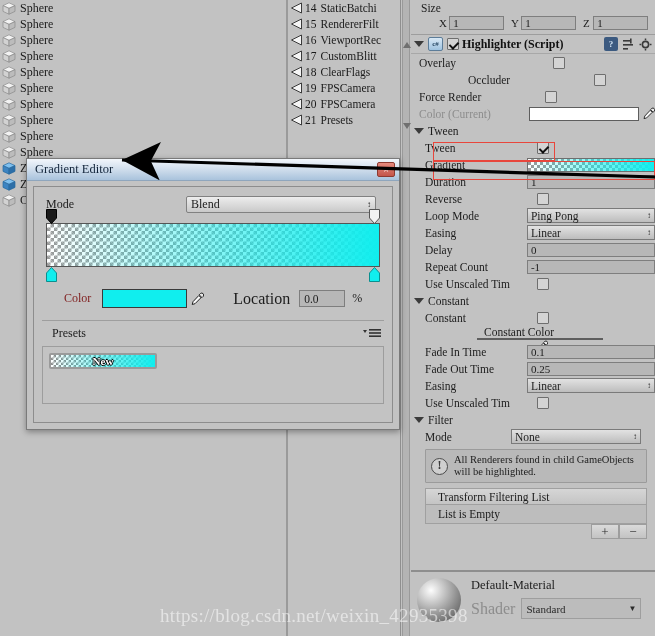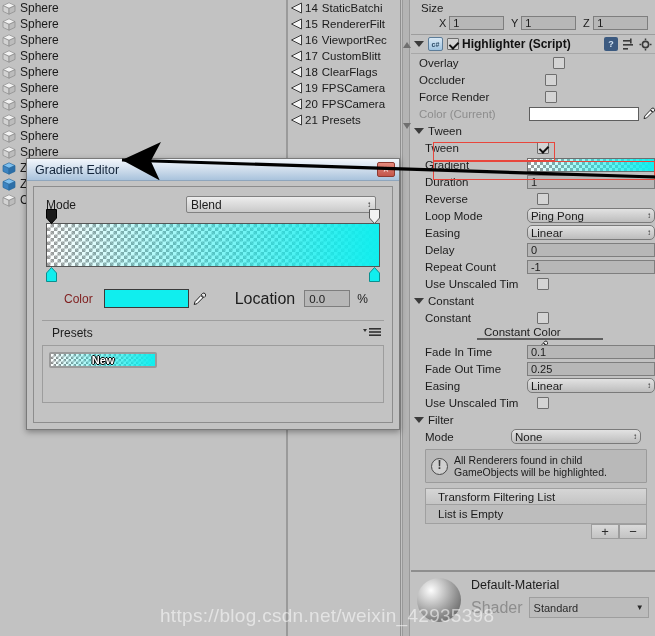--- a/index.html
+++ b/index.html
@@ -5,21 +5,21 @@
   * { box-sizing: border-box; }
   html, body {
     margin: 0; padding: 0;
     width: 655px; height: 636px;
     overflow: hidden;
     font-family: "Liberation Sans", sans-serif;
     font-size: 11px;
     color: #000;
     background: #c2c2c2;
   }
-  #root { position: relative; width: 655px; height: 636px; background: #c2c2c2; }
+  #root { position: relative; width: 655px; height: 636px; background: #c2c2c2; font-family: Liberation Serif, serif; }
 
   
   #hierarchy {
     position: absolute; left: 0; top: 0; width: 286px; height: 636px;
     background: #c2c2c2; overflow: hidden;
   }
   .hrow { height: 16px; display: flex; align-items: center; padding-left: 2px; }
   .cube-ico {
     width: 14px; height: 13px; margin-right: 4px; flex: 0 0 auto; position: relative;
   }
@@ -59,21 +59,21 @@
   .insp-row { display: flex; align-items: center; height: 17px; padding-left: 8px; }
   .insp-lbl { font-size: 11.5px; color: #1c1c1c; }
   .insp-lbl.dim { color: #8d8d8d; }
   .field {
     background: #b7b7b7; border: 1px solid #7e7e7e; height: 14px;
     font-size: 11px; padding: 0 3px; display: flex; align-items: center; color: #1c1c1c;
   }
   .popup {
     background: linear-gradient(#e2e2e2, #bdbdbd); border: 1px solid #7a7a7a; height: 15px;
     font-size: 11.5px; padding: 0 3px; display: flex; align-items: center;
-    justify-content: space-between; color: #1c1c1c; border-radius: 5px;
+    justify-content: space-between; color: #1c1c1c; border-radius: 0;
   }
   .popup .arrows { font-size: 8px; line-height: 8px; color: #333; }
   .cb {
     width: 12px; height: 12px; background: #d4d4d4;
     border: 1px solid #6e6e6e; border-radius: 1px; position: relative;
   }
   .cb.checked::after {
     content: ""; position: absolute; left: 2px; top: 5px; width: 4px; height: 7px;
     border: solid #111; border-width: 0 2px 2px 0; transform: rotate(45deg); top: 1px; left: 3px;
   }
@@ -503,21 +503,21 @@
             </svg>
         </div>
       </div>
     </div>
 
     <div id="topfields">
         <div class="insp-row" style="padding-left: 8px; gap: 8px;">
           <span class="insp-lbl" style="width: 126px;">Overlay</span>
           <span class="cb"></span>
         </div>
-        <div class="insp-row" style="padding-left: 8px;">
+        <div class="insp-row" style="padding-left: 8px; justify-content: center;">
           <span class="insp-lbl" style="width: 126px;">Occluder</span>
           <span class="cb"></span>
         </div>
         <div class="insp-row" style="padding-left: 8px;">
           <span class="insp-lbl" style="width: 126px;">Force Render</span>
           <span class="cb"></span>
         </div>
         <div class="insp-row" style="padding-left: 8px;">
           <span class="insp-lbl dim" style="width: 126px;">Color (Current)</span>
           <span class="color-swatch" style="width: 126px; background: rgb(255, 255, 255);"></span>

